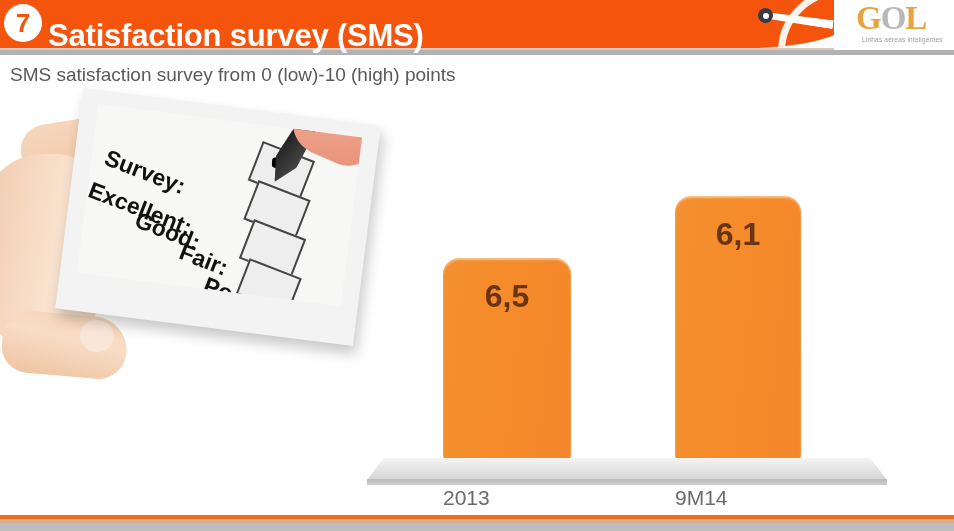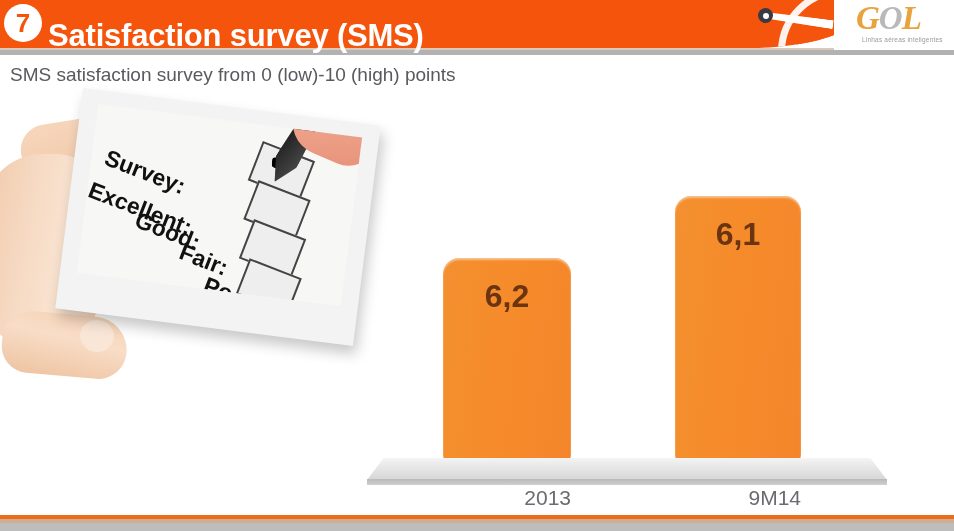--- a/index.html
+++ b/index.html
@@ -146,21 +146,20 @@
     box-sizing: border-box;
     border-right-color: transparent;
     border-top-color: transparent;
   }
   .logo-word {
     position: absolute;
     left: 22px;
     top: 0px;
     font-family: "Liberation Serif", serif;
     font-size: 33px;
-    font-style: italic;
     font-weight: bold;
     color: #E8A33D;
     letter-spacing: -1px;
   }
   .logo-word .o-letter { color: #b9b9b9; }
   .logo-tag {
     position: absolute;
     left: 28px;
     top: 36px;
     font-size: 6.5px;
@@ -421,21 +420,21 @@
     width: 100%;
     text-align: center;
     font-size: 32px;
     font-weight: bold;
     color: #6B3410;
     z-index: 3;
   }
   .cat-label {
     position: absolute;
     top: 316px;
-    text-align: right;
+    text-align: left;
     font-size: 21px;
     color: #6a6a70;
   }
 
   
   .footer-orange {
     position: absolute;
     left: 0;
     bottom: 12px;
     width: 954px;
@@ -513,21 +512,21 @@
     </div>
   </div>
 
   <div class="chart-area">
 
     <div class="bar" id="bar-0" style="left:88px; width:128px; top:88px; height:212px;">
       <div class="bar-shadow"></div>
       <div class="bar-top3d"></div>
       <div class="bar-side"></div>
       <div class="bar-face"></div>
-      <div class="bar-value">6,2</div>
+      <div class="bar-value">6,5</div>
     </div>
 
     <div class="bar" id="bar-1" style="left:320px; width:126px; top:26px; height:274px;">
       <div class="bar-shadow"></div>
       <div class="bar-top3d"></div>
       <div class="bar-side"></div>
       <div class="bar-face"></div>
       <div class="bar-value">6,1</div>
     </div>
 

